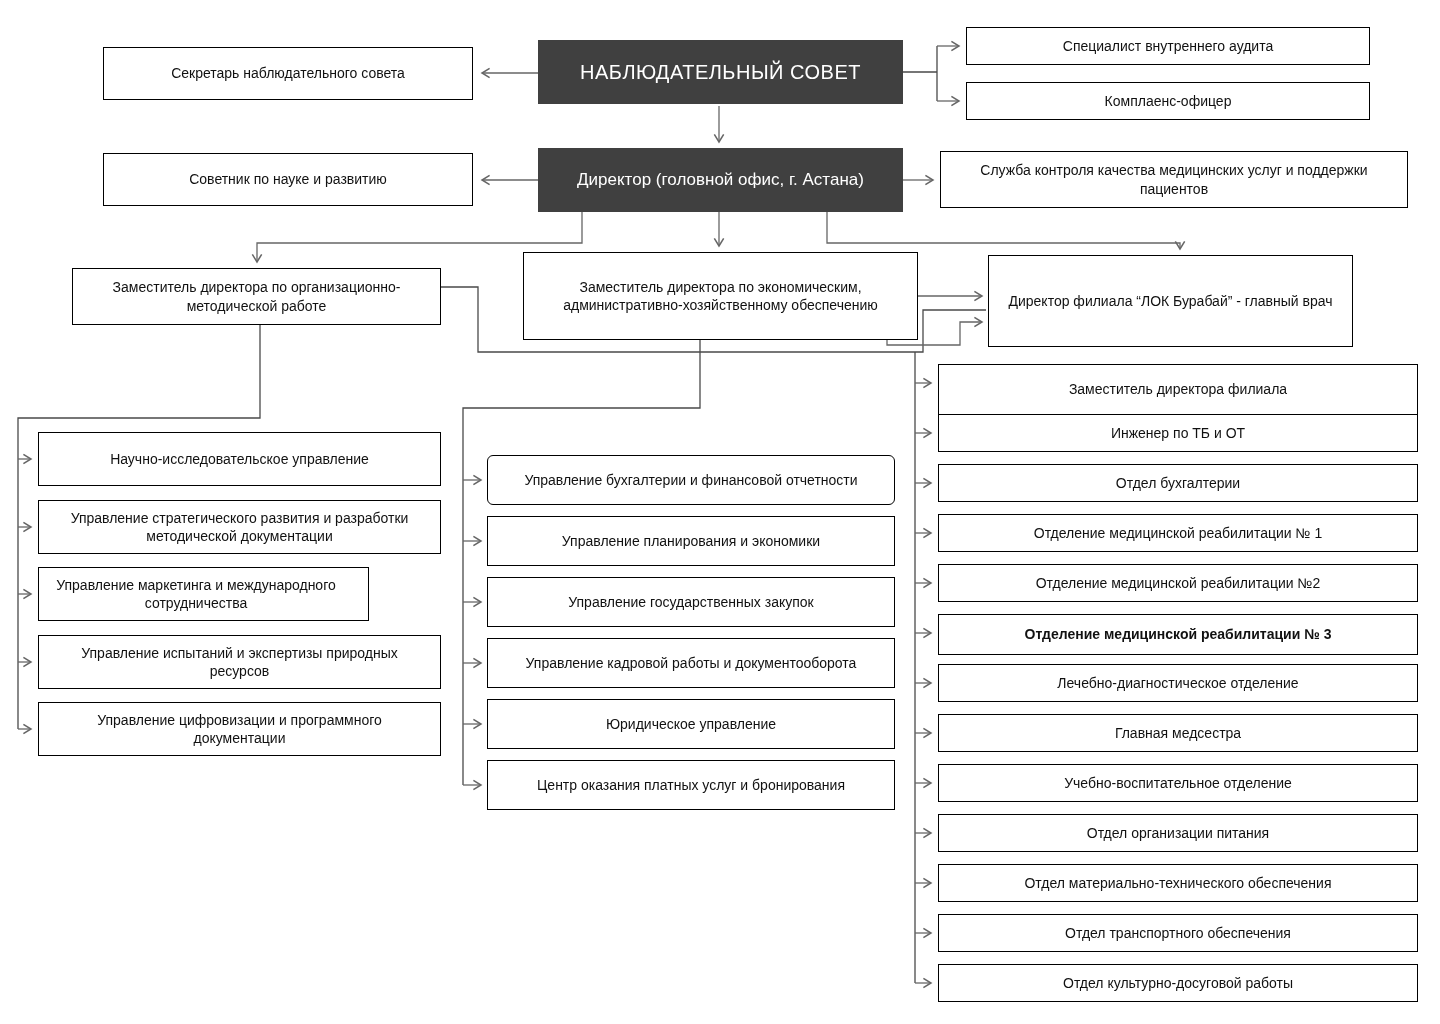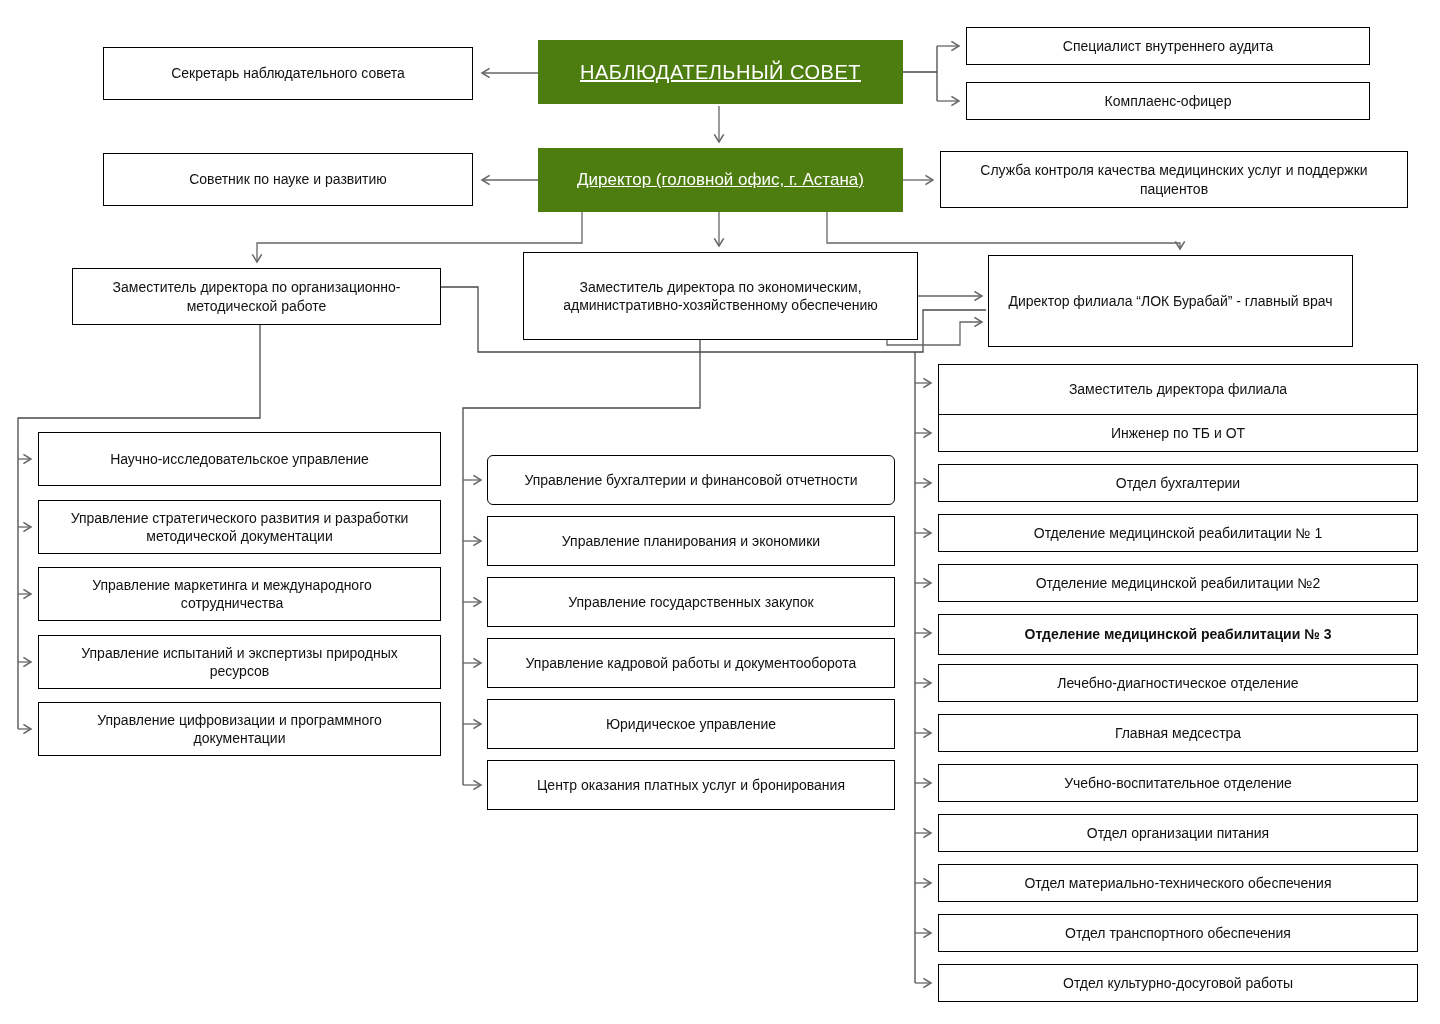--- a/index.html
+++ b/index.html
@@ -8,21 +8,21 @@
     font-family:"Liberation Sans", sans-serif;color:#111;
   }
   #wires{position:absolute;left:0;top:0;width:1440px;height:1024px;}
   .node{
     position:absolute;display:flex;align-items:center;justify-content:center;
     text-align:center;background:#ffffff;border:1px solid #000;
     box-sizing:border-box;font-size:14px;line-height:1.3;padding:2px 12px;
   }
   .node.pad{padding:2px 30px;}
   .teal{
-    background:#4d7c0f;border:none;color:#ffffff;text-decoration:underline;
+    background:#404040;border:none;color:#ffffff;
   }
   .teal.big{font-size:20px;letter-spacing:.5px;}
   .teal.mid{font-size:17px;}
   .wire{stroke:#4a4a4a;stroke-width:1.3;fill:none;}
   .wire.arr{marker-end:url(#ah);stroke:#666;}
 </style>
 </head>
 <body>
 
 <div id="canvas">
@@ -94,21 +94,21 @@
   <div class="node" style="left:103px;top:153px;width:370px;height:53px;">Советник по науке и развитию</div>
   <div class="node teal mid" style="left:538px;top:148px;width:365px;height:64px;">Директор (головной офис, г. Астана)</div>
   <div class="node" style="left:940px;top:151px;width:468px;height:57px;">Служба контроля качества медицинских услуг и поддержки пациентов</div>
 
   <div class="node" style="left:72px;top:268px;width:369px;height:57px;">Заместитель директора по организационно-методической работе</div>
   <div class="node" style="left:523px;top:252px;width:395px;height:88px;">Заместитель директора по экономическим, административно-хозяйственному обеспечению</div>
   <div class="node" style="left:988px;top:255px;width:365px;height:92px;">Директор филиала “ЛОК Бурабай” - главный врач</div>
 
   <div class="node pad" style="left:38px;top:432px;width:403px;height:54px;">Научно-исследовательское управление</div>
   <div class="node pad" style="left:38px;top:500px;width:403px;height:54px;">Управление стратегического развития и разработки методической документации</div>
-  <div class="node pad" style="left:38px;top:567px;width:403px;height:54px;padding-left:15px;">Управление маркетинга и международного сотрудничества</div>
+  <div class="node pad" style="left:38px;top:567px;width:331px;height:54px;padding-left:15px;">Управление маркетинга и международного сотрудничества</div>
   <div class="node pad" style="left:38px;top:635px;width:403px;height:54px;">Управление испытаний и экспертизы природных ресурсов</div>
   <div class="node pad" style="left:38px;top:702px;width:403px;height:54px;">Управление цифровизации и программного документации</div>
 
   <div class="node" style="left:487px;top:455px;width:408px;height:50px;border-radius:6px;">Управление бухгалтерии и финансовой отчетности</div>
   <div class="node" style="left:487px;top:516px;width:408px;height:50px;">Управление планирования и экономики</div>
   <div class="node" style="left:487px;top:577px;width:408px;height:50px;">Управление государственных закупок</div>
   <div class="node" style="left:487px;top:638px;width:408px;height:50px;">Управление кадровой работы и документооборота</div>
   <div class="node" style="left:487px;top:699px;width:408px;height:50px;">Юридическое управление</div>
   <div class="node" style="left:487px;top:760px;width:408px;height:50px;">Центр оказания платных услуг и бронирования</div>
 

